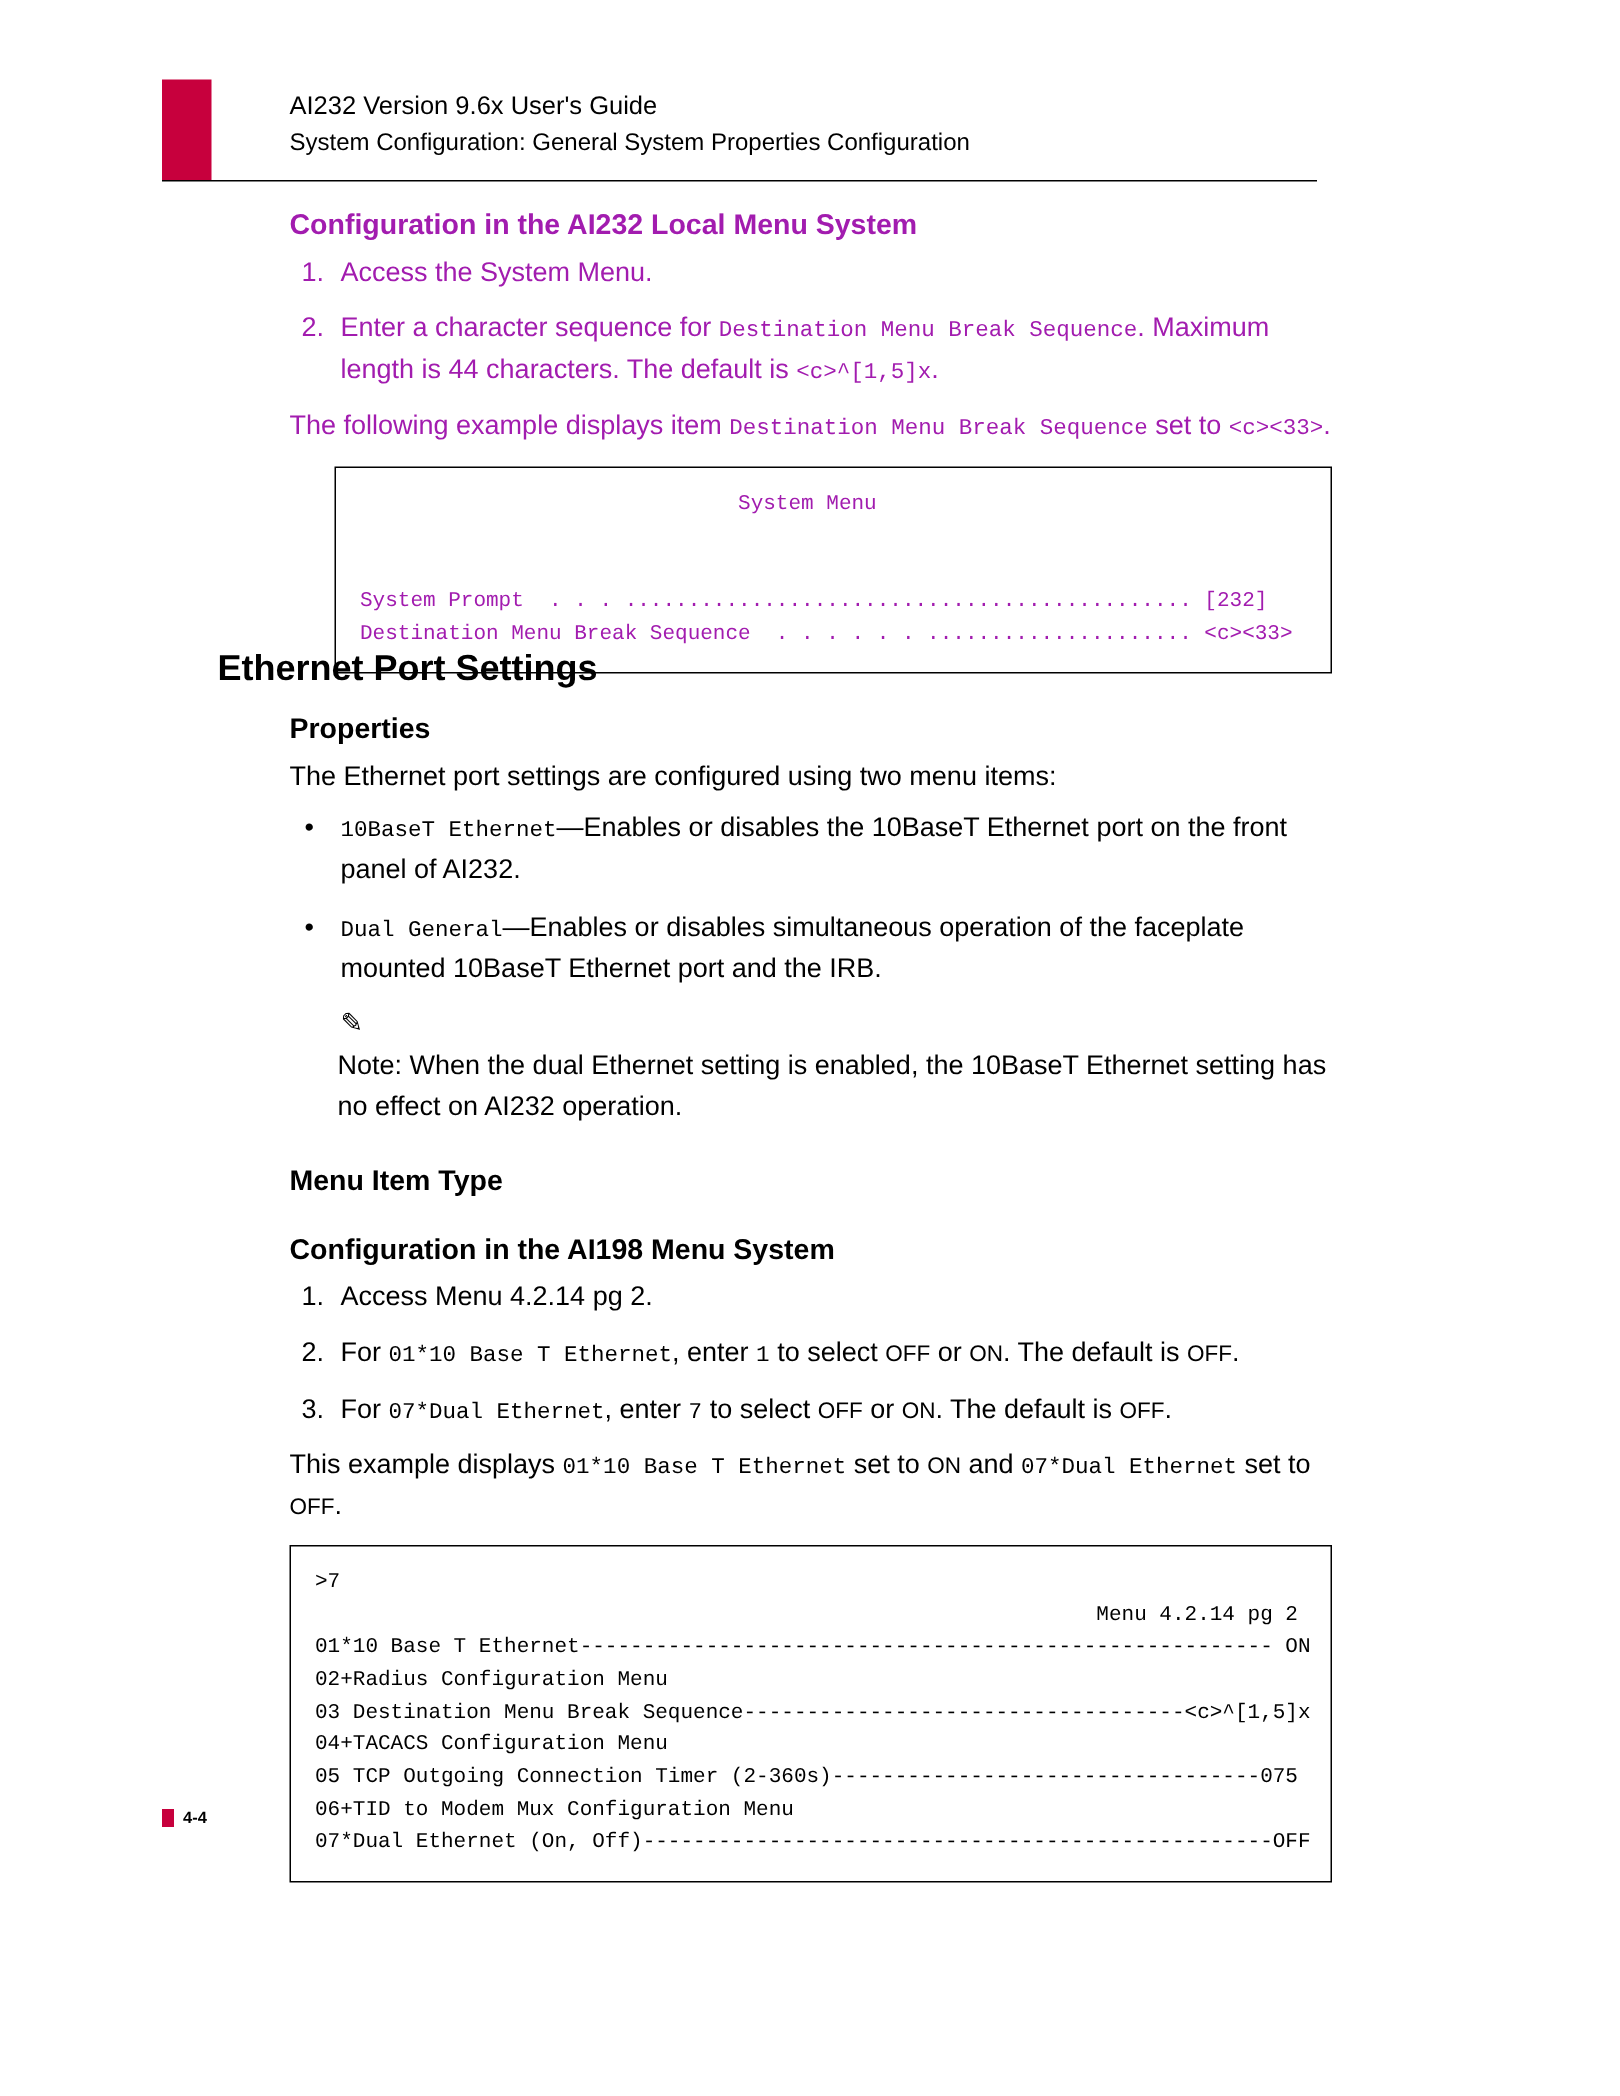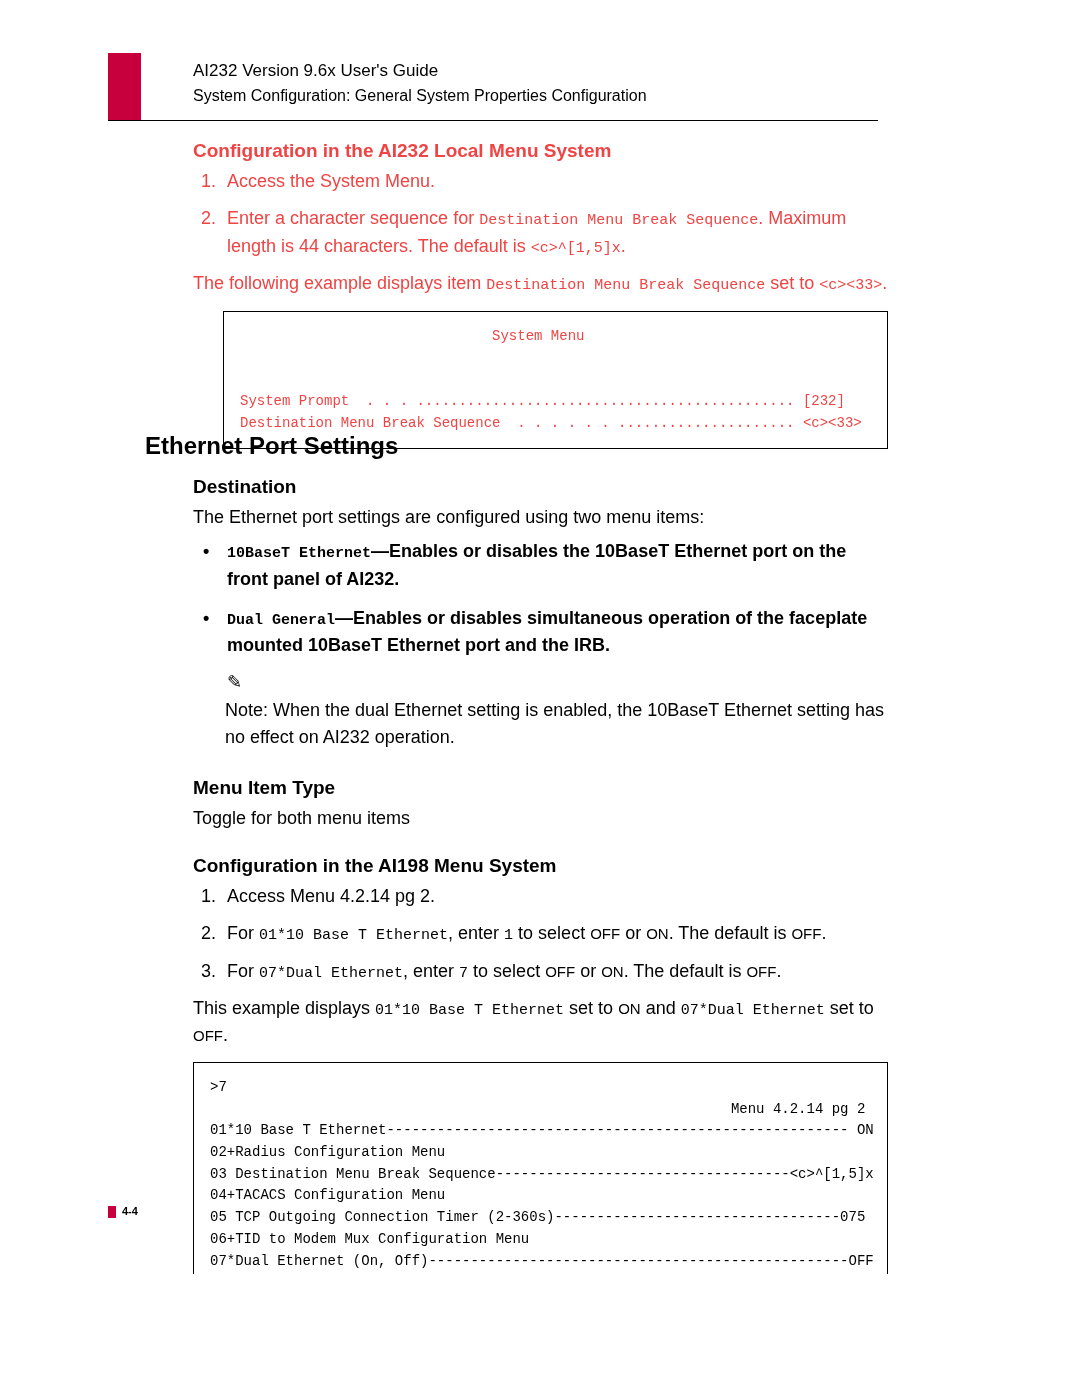--- a/index.html
+++ b/index.html
@@ -38,21 +38,21 @@
     left: 108px;
     top: 120px;
     width: 770px;
     border-top: 1px solid #000;
   }
   .content {
     position: absolute;
     left: 193px;
     top: 140px;
     width: 695px;
-    color: #ef4444;
+    color: #a21caf;
   }
   h3 {
     font-size: 19px;
     font-weight: bold;
     margin: 0 0 6px 0;
   }
   h2 {
     font-size: 24px;
     font-weight: bold;
     margin: 24px 0 16px 0;
@@ -76,21 +76,20 @@
     list-style: none;
     margin: 8px 0;
     padding-left: 28px;
   }
   ul.bullets li {
     position: relative;
     font-size: 18px;
     line-height: 1.5;
     margin-bottom: 12px;
     padding-left: 6px;
-    font-weight: bold;
   }
   ul.bullets li::before {
     content: "•";
     position: absolute;
     left: -18px;
     top: 0;
     font-size: 18px;
   }
   .mono {
     font-family: "Courier New", monospace;
@@ -172,37 +171,36 @@
     <div class="code-box">                              System Menu
 
 
 System Prompt  . . . ............................................. [232]
 Destination Menu Break Sequence  . . . . . . ..................... &lt;c&gt;&lt;33&gt;</div>
   </div>
 
   <div class="section2">
     <h2>Ethernet Port Settings</h2>
     <div class="inner">
-      <h3>Destination</h3>
+      <h3>Properties</h3>
       <p class="body-text">The Ethernet port settings are configured using two menu items:</p>
       <ul class="bullets">
         <li>
           <span class="mono">10BaseT Ethernet</span><span>—Enables or disables the 10BaseT Ethernet port on the front panel of AI232.</span>
         </li>
         <li>
           <span class="mono">Dual General</span><span>—Enables or disables simultaneous operation of the faceplate mounted 10BaseT Ethernet port and the IRB.</span>
         </li>
       </ul>
       <span class="pencil">✎</span>
       <div class="note-row">
         <span class="note-label">Note:</span><span>  When the dual Ethernet setting is enabled, the 10BaseT Ethernet setting has no effect on AI232 operation.</span>
       </div>
 
       <h3 style="margin-top:26px">Menu Item Type</h3>
-      <p class="body-text">Toggle for both menu items</p>
 
       <h3 style="margin-top:24px">Configuration in the AI198 Menu System</h3>
       <ol>
         <li>Access Menu 4.2.14 pg 2.</li>
         <li>
           <span>For </span><span class="mono">01*10 Base T Ethernet</span><span>, enter </span><span class="mono">1</span><span> to select </span><span class="smallcaps">OFF</span><span> or </span><span class="smallcaps">ON</span><span>. The default is </span><span class="smallcaps">OFF</span><span>.</span>
         </li>
         <li>
           <span>For </span><span class="mono">07*Dual Ethernet</span><span>, enter </span><span class="mono">7</span><span> to select </span><span class="smallcaps">OFF</span><span> or </span><span class="smallcaps">ON</span><span>. The default is </span><span class="smallcaps">OFF</span><span>.</span>
         </li>

